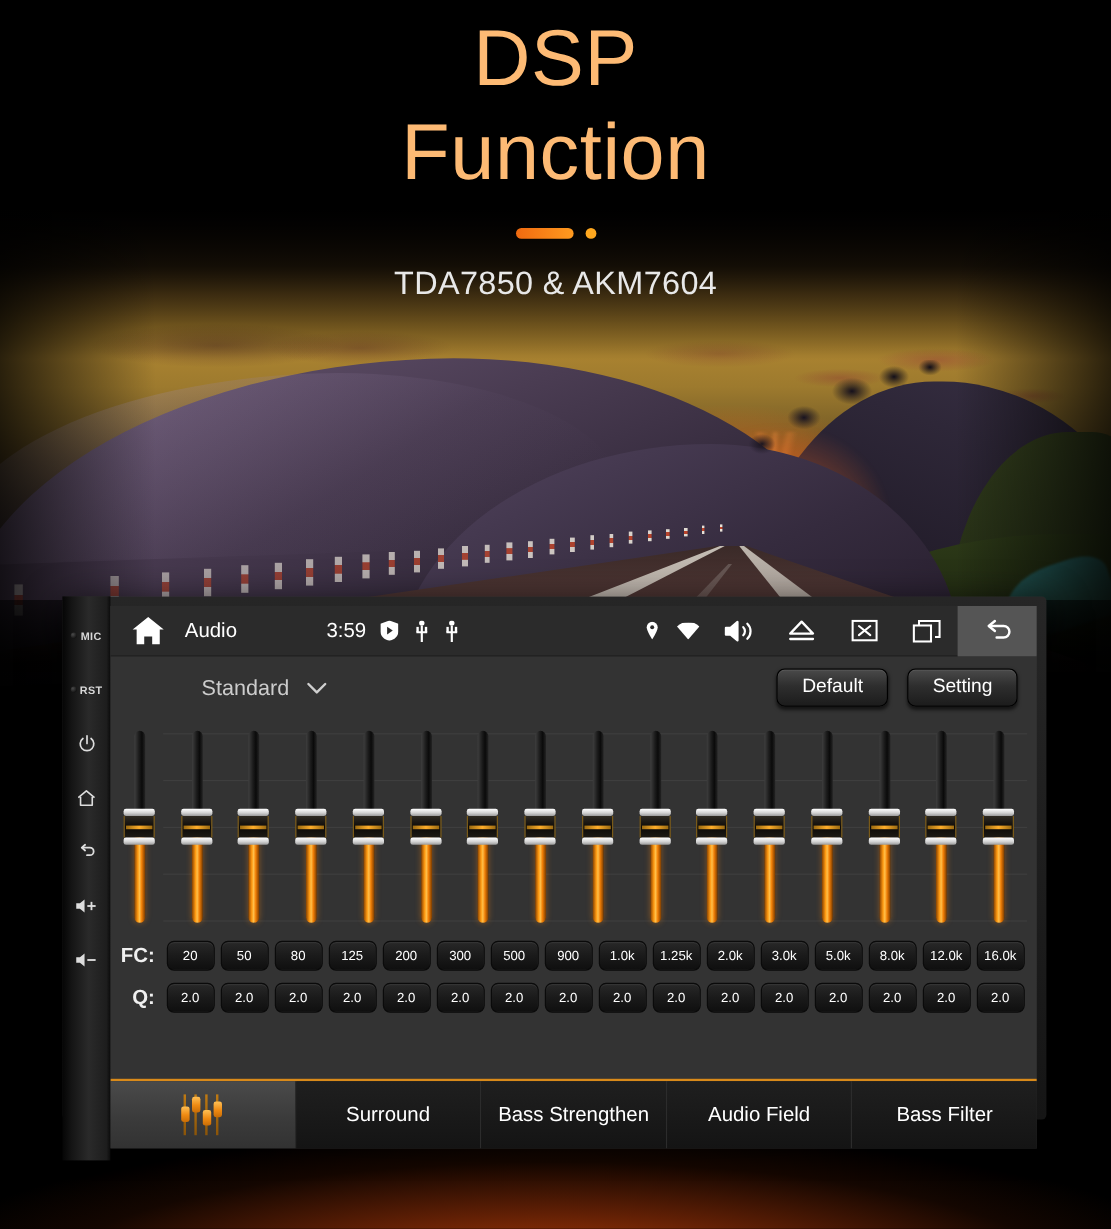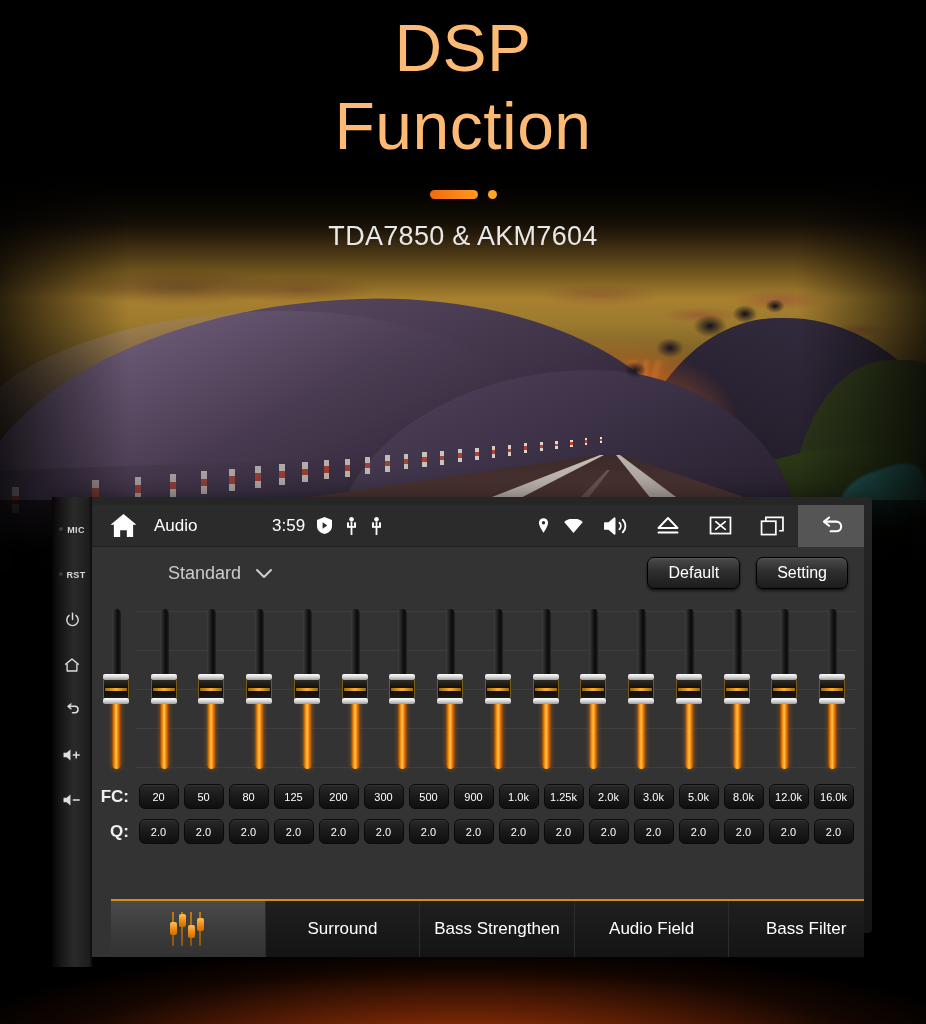--- a/index.html
+++ b/index.html
@@ -261,21 +261,20 @@
     box-shadow: inset 0 1px 0 rgba(255,255,255,.06);
     color:#ffffff; font-size: 11px; display:flex; align-items:center; justify-content:center;
   }
 
   
   .tabbar {
     position: absolute; left: 0; bottom: 0; width: 772px; height: 58px;
     border-top: 2px solid #d98a1a;
     background: linear-gradient(180deg, #1e1e1e 0%, #161616 100%);
     display:flex;
-    margin-left:19px;
   }
   .tab {
     flex: 1; display:flex; align-items:center; justify-content:center;
     color:#ffffff; font-size: 17px;
     border-right: 1px solid #2c2c2c;
     background: linear-gradient(180deg, #1f1f1f 0%, #141414 100%);
   }
   .tab:last-child { border-right: none; }
   .tab.active { background: linear-gradient(180deg, #4a4a4a 0%, #3b3b3b 55%, #323232 100%); }
   .eqicon-wrap { position: relative; height: 32px; display:flex; align-items:center; }

